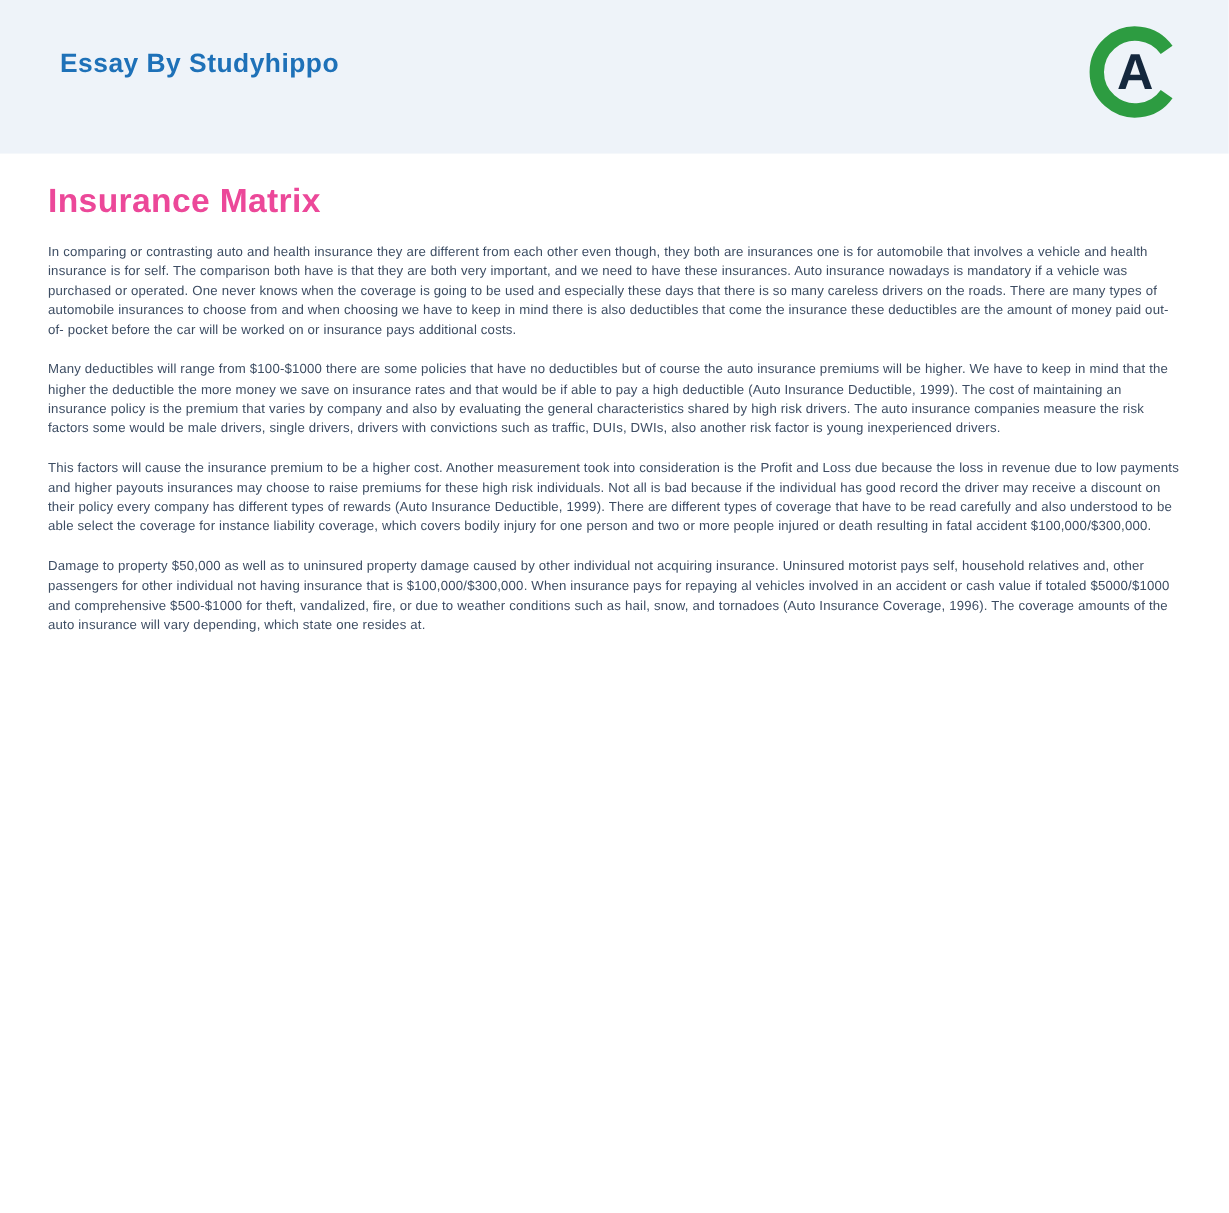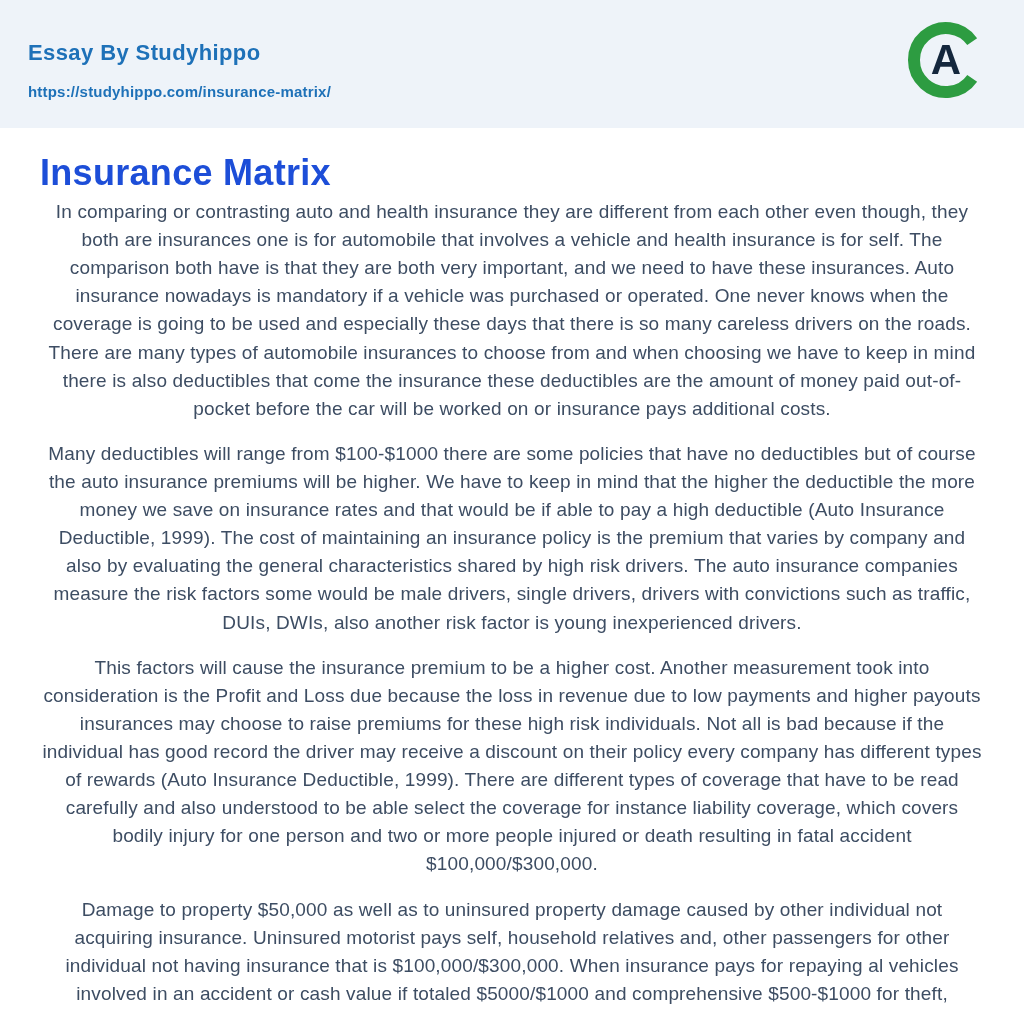--- a/index.html
+++ b/index.html
@@ -11,21 +11,21 @@
     width: 1024px;
     min-height: 1011px;
     margin: 0 auto;
     position: relative;
   }
 
   
   .site-header {
     background: #eef3f9;
     height: 128px;
-    padding: 40px 40px 0 28px;
+    padding: 40px 40px 0 50px;
     position: relative;
   }
   .site-title {
     color: #1e71b8;
     font-size: 22px;
     font-weight: 700;
     letter-spacing: 0.4px;
   }
   .page-url {
     display: inline-block;
@@ -44,41 +44,39 @@
     width: 80px;
     height: 80px;
     cursor: pointer;
   }
 
   
   .article {
     padding: 24px 40px 40px 40px;
   }
   .page-title {
-    color: #1d4ed8;
-    font-size: 36px;
+    color: #ec4899;
+    font-size: 28px;
     font-weight: 700;
     letter-spacing: 0.3px;
-    margin-bottom: 4px;
+    margin-bottom: 18px;
   }
   .article-body p {
     color: #3d4d63;
-    font-size: 19px;
+    font-size: 11px;
     line-height: 1.48;
     letter-spacing: 0.15px;
     margin-bottom: 17px;
-    text-align: center;
   }
 </style>
 </head>
 <body>
 
 <header class="site-header">
   <div class="site-title">Essay By Studyhippo</div>
-  <a class="page-url">https://studyhippo.com/insurance-matrix/</a>
 
   <div class="logo-wrap">
     <svg viewBox="0 0 80 80" width="80" height="80">
       <path d="M 66.2 58.35 A 32 32 0 1 1 66.2 21.65" fill="none" stroke="#2d9c41" stroke-width="12"></path>
       <text x="40" y="54" text-anchor="middle" font-size="42" font-weight="bold" fill="#14273d" font-family="Liberation Sans, sans-serif">A</text>
     </svg>
   </div>
 </header>
 
 <main class="article">

